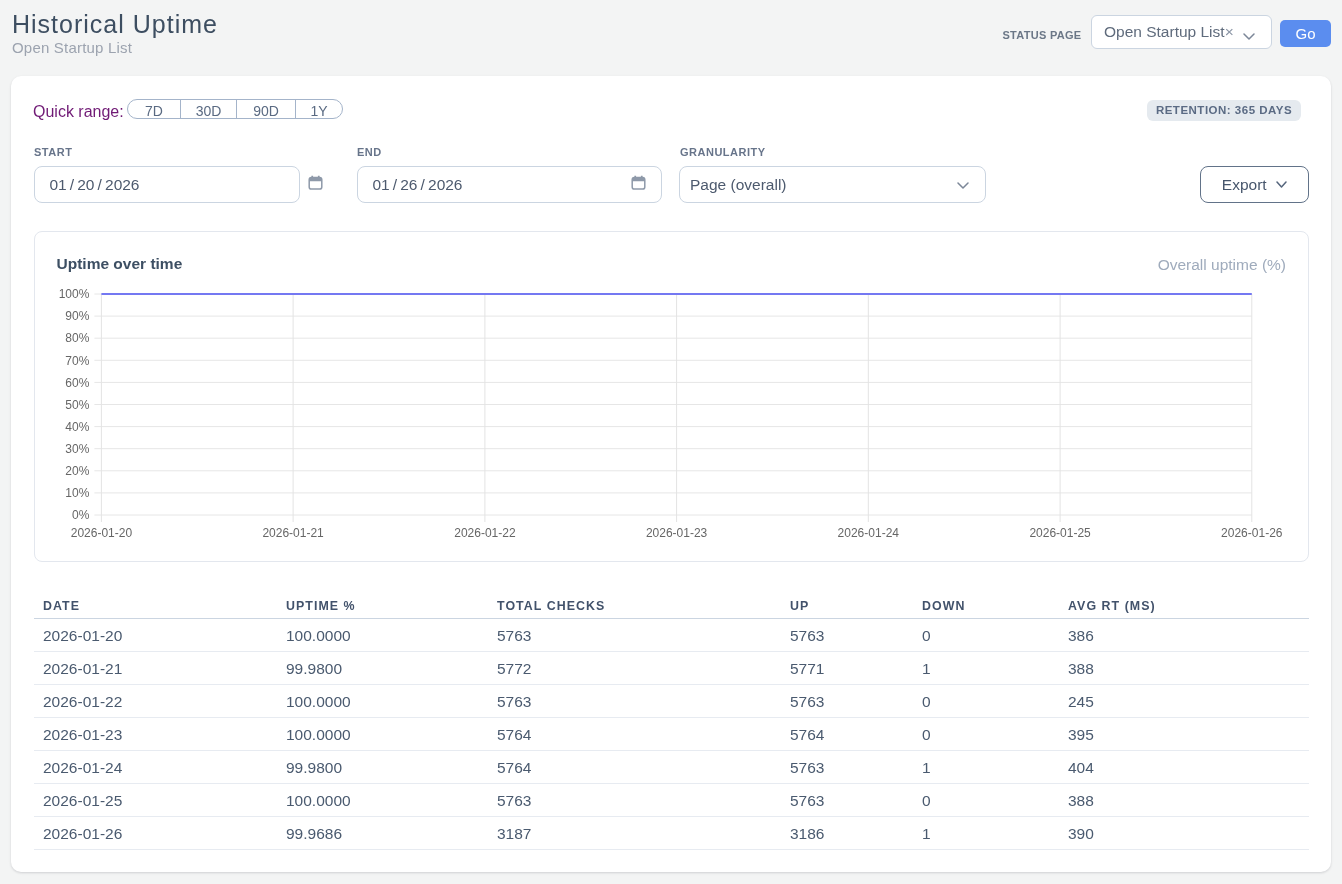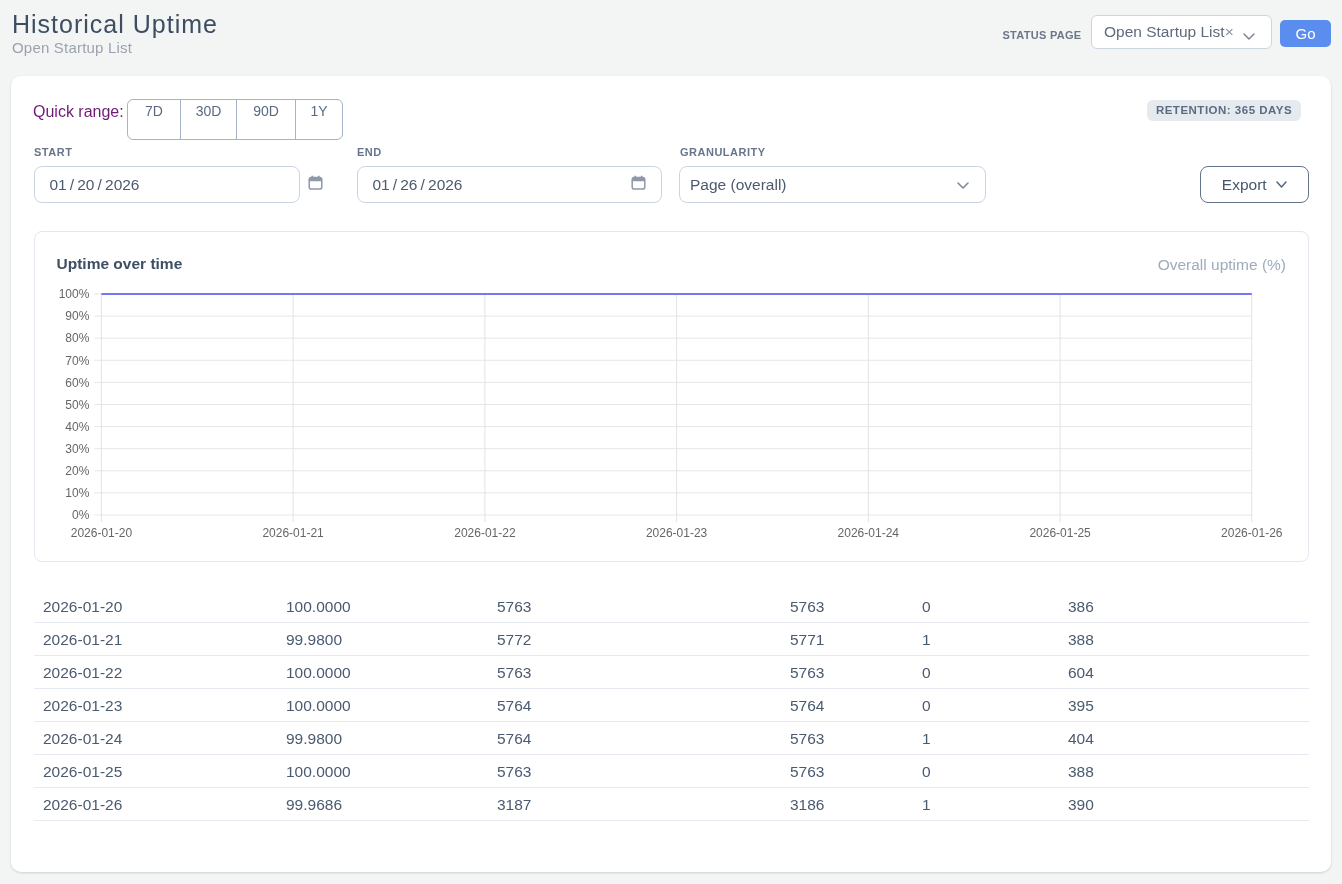--- a/index.html
+++ b/index.html
@@ -20,21 +20,21 @@
   <div class="abs" style="left:1091px;top:15px;width:181px;height:34px;background:#fff;border:1px solid #cbd5e1;border-radius:6px;"></div>
   <div class="abs" style="left:1104px;top:15px;line-height:34px;font-size:15.5px;color:#5f6b7c;">Open Startup List<span style="color:#8b95a5;">×</span></div>
   <div class="abs" style="left:1242.5px;top:32.5px;line-height:0;"><svg width="12" height="7" viewBox="0 0 12 7" fill="none">
         <path d="M1 1 L6.0 6 L11 1" stroke="#7c8798" stroke-width="1.5" stroke-linecap="round" stroke-linejoin="round"></path>
       </svg></div>
   <div class="abs" style="left:1280px;top:20px;width:51px;height:27px;background:#5b8def;border-radius:5px;color:#fff;font-size:15px;line-height:27px;text-align:center;">Go</div>
 
   <div class="card"></div>
 
   <div class="abs" style="left:33px;top:103px;font-size:16px;color:#701a75;">Quick range:</div>
-  <div class="abs" style="left:127px;top:99px;height:41px;background:#fff;border:1px solid #a4b4ca;border-radius:6px;display:flex;">
+  <div class="abs" style="left:127px;top:99px;height:20px;background:#fff;border:1px solid #a4b4ca;border-radius:12px;display:flex;">
     <span class="btn-seg" style="width:52px;border-left:none;">7D</span>
       <span class="btn-seg" style="width:56px;">30D</span>
       <span class="btn-seg" style="width:59px;">90D</span>
       <span class="btn-seg" style="width:47px;">1Y</span>
   </div>
   <div class="abs" style="left:1147px;top:100px;width:154px;height:21px;background:#e5eaef;border-radius:6px;text-align:center;line-height:21px;font-size:11.5px;font-weight:700;letter-spacing:.5px;color:#5b6b84;">RETENTION: 365 DAYS</div>
 
   <div class="lbl" style="left:34px;top:146px;">START</div>
   <div class="lbl" style="left:357px;top:146px;">END</div>
   <div class="lbl" style="left:680px;top:146px;">GRANULARITY</div>
@@ -96,20 +96,28 @@
     <text x="67.4" y="306" text-anchor="middle" font-size="12" fill="#666">2026-01-20</text>
       <text x="259.1" y="306" text-anchor="middle" font-size="12" fill="#666">2026-01-21</text>
       <text x="450.9" y="306" text-anchor="middle" font-size="12" fill="#666">2026-01-22</text>
       <text x="642.6" y="306" text-anchor="middle" font-size="12" fill="#666">2026-01-23</text>
       <text x="834.3" y="306" text-anchor="middle" font-size="12" fill="#666">2026-01-24</text>
       <text x="1026.1" y="306" text-anchor="middle" font-size="12" fill="#666">2026-01-25</text>
       <text x="1217.8" y="306" text-anchor="middle" font-size="12" fill="#666">2026-01-26</text>
   </svg>
 
   <div class="abs" style="left:34px;top:590px;width:1275px;">
+    <div class="thead">
+        <span style="left:9px">DATE</span>
+        <span style="left:252px">UPTIME %</span>
+        <span style="left:463px">TOTAL CHECKS</span>
+        <span style="left:756px">UP</span>
+        <span style="left:888px">DOWN</span>
+        <span style="left:1034px">AVG RT (MS)</span>
+      </div>
 <div class="trow">
         <span style="left:9px">2026-01-20</span>
         <span style="left:252px">100.0000</span>
         <span style="left:463px">5763</span>
         <span style="left:756px">5763</span>
         <span style="left:888px">0</span>
         <span style="left:1034px">386</span>
       </div>
 <div class="trow">
         <span style="left:9px">2026-01-21</span>
@@ -118,21 +126,21 @@
         <span style="left:756px">5771</span>
         <span style="left:888px">1</span>
         <span style="left:1034px">388</span>
       </div>
 <div class="trow">
         <span style="left:9px">2026-01-22</span>
         <span style="left:252px">100.0000</span>
         <span style="left:463px">5763</span>
         <span style="left:756px">5763</span>
         <span style="left:888px">0</span>
-        <span style="left:1034px">604</span>
+        <span style="left:1034px">245</span>
       </div>
 <div class="trow">
         <span style="left:9px">2026-01-23</span>
         <span style="left:252px">100.0000</span>
         <span style="left:463px">5764</span>
         <span style="left:756px">5764</span>
         <span style="left:888px">0</span>
         <span style="left:1034px">395</span>
       </div>
 <div class="trow">

